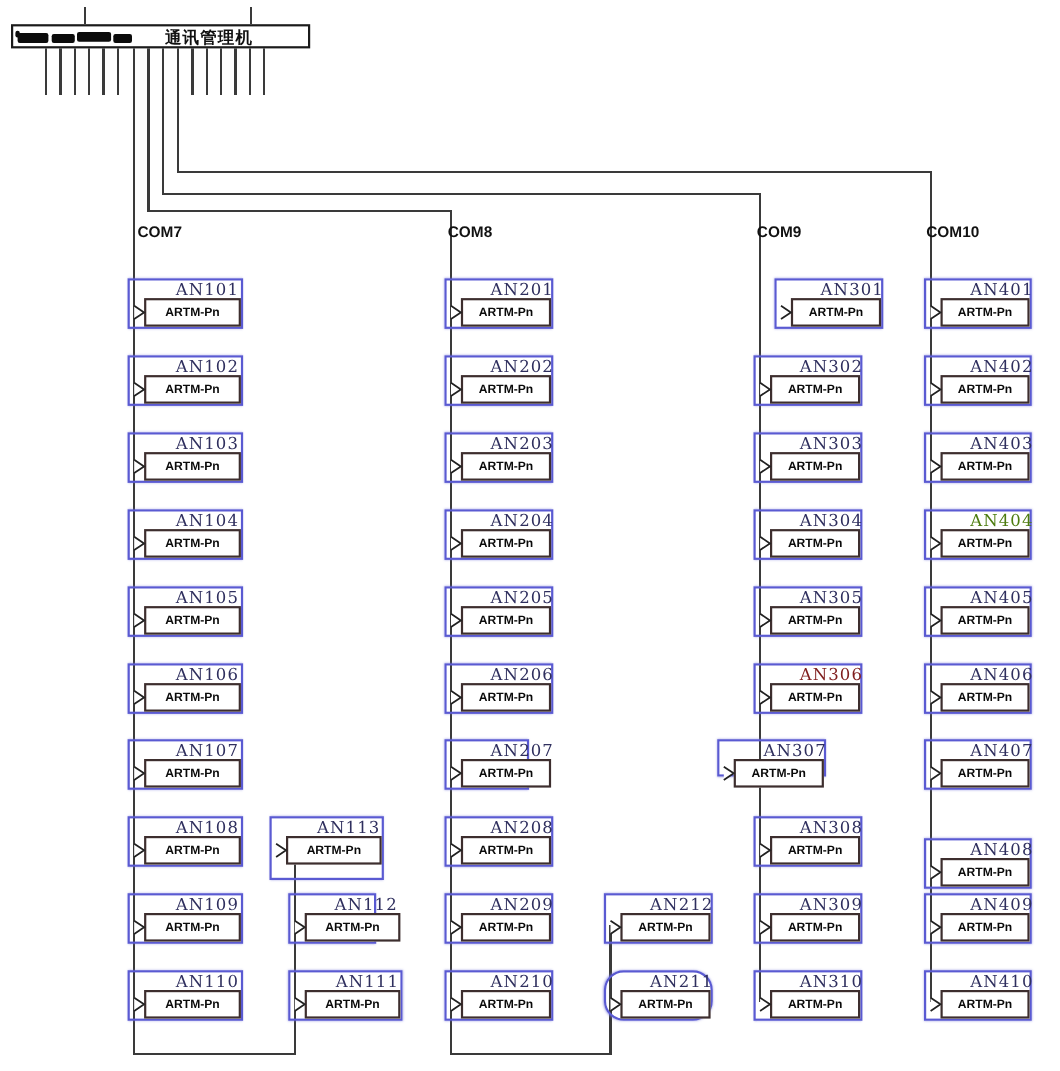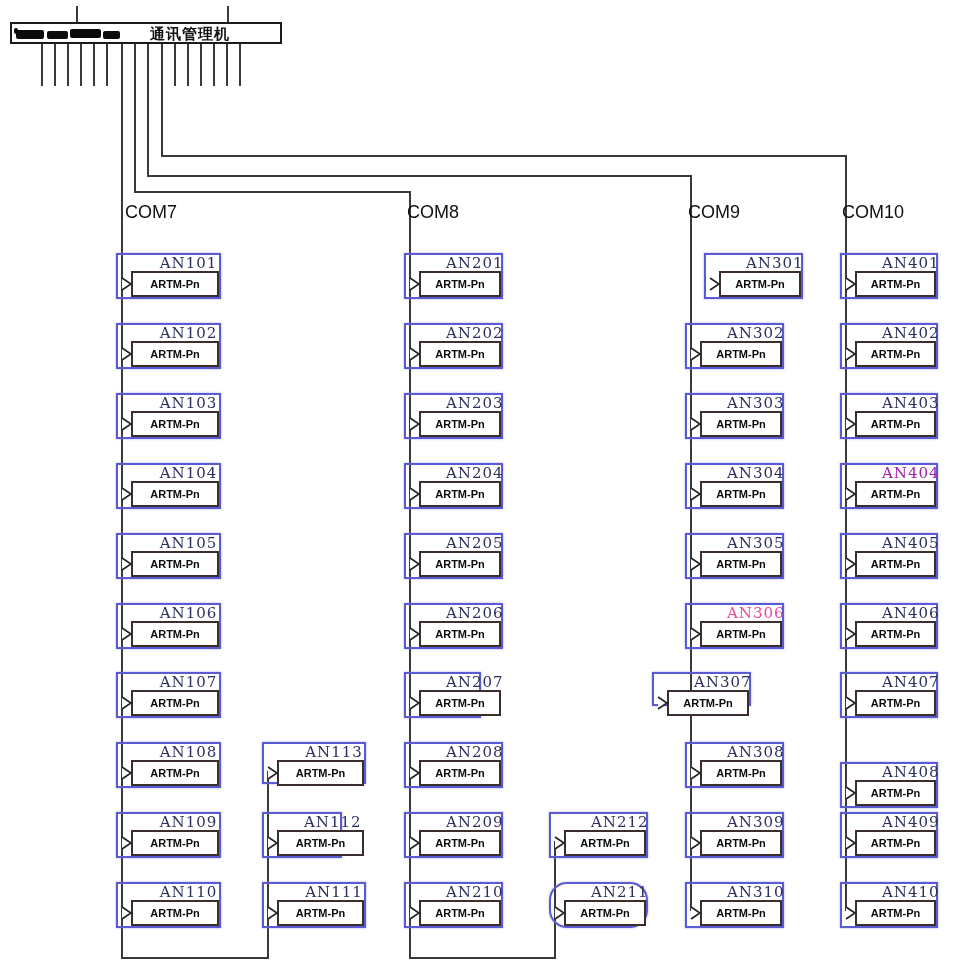--- a/index.html
+++ b/index.html
@@ -28,21 +28,21 @@
     font-size:15px;line-height:16px;letter-spacing:1px;
   }
   .node .inner{
     position:absolute;left:13px;top:16px;height:26px;box-sizing:border-box;
     border:2px solid #3d2e2e;background:#ffffff;
     display:flex;align-items:center;justify-content:center;
   }
   .node .inner span{font-weight:bold;font-size:11px;color:#0a0a0a;letter-spacing:0;}
   .chev{position:absolute;left:3px;z-index:4;}
   .com-label{
-    position:absolute;font-weight:normal;font-size:18px;color:#101010;
+    position:absolute;font-weight:bold;font-size:14px;color:#101010;
     letter-spacing:0;white-space:nowrap;z-index:2;
   }
 </style>
 </head>
 <body>
 
 <div id="stage">
 
   <svg id="wires" style="stroke: rgb(58, 58, 58);">
       <path d="M77 6 V22"></path>
@@ -159,21 +159,21 @@
       </div>
       <div class="node" style="left: 116px; top: 882px; width: 105px; height: 46px; border-color: rgb(90, 90, 210);">
         <div class="nlabel" style="color:#2f2f5e">AN110</div>
         <svg class="chev" style="left:3px;top:22px" width="12" height="14" viewBox="0 0 12 14">
           <path d="M1 1 L10 7 L1 13" fill="#ffffff" stroke="#222222" stroke-width="1.6"></path>
         </svg>
         <div class="inner" style="width:88px;border-color:#3d2e2e">
           <span>ARTM-Pn</span>
         </div>
       </div>
-      <div class="node" style="left: 262px; top: 742px; width: 104px; height: 42px; border-color: rgb(90, 90, 210);">
+      <div class="node" style="left: 245px; top: 742px; width: 104px; height: 58px; border-color: rgb(90, 90, 210);">
         <div class="nlabel" style="color:#2f2f5e">AN113</div>
         <svg class="chev" style="left:3px;top:22px" width="12" height="14" viewBox="0 0 12 14">
           <path d="M1 1 L10 7 L1 13" fill="#ffffff" stroke="#222222" stroke-width="1.6"></path>
         </svg>
         <div class="inner" style="width:87px;border-color:#3d2e2e">
           <span>ARTM-Pn</span>
         </div>
       </div>
       <div class="node" style="left: 262px; top: 812px; width: 80px; height: 46px; border-color: rgb(90, 90, 210);">
         <div class="nlabel" style="color:#2f2f5e">AN112</div>
@@ -342,21 +342,21 @@
       <div class="node" style="left: 685px; top: 533px; width: 99px; height: 46px; border-color: rgb(90, 90, 210);">
         <div class="nlabel" style="color:#2f2f5e">AN305</div>
         <svg class="chev" style="left:3px;top:22px" width="12" height="14" viewBox="0 0 12 14">
           <path d="M1 1 L10 7 L1 13" fill="#ffffff" stroke="#222222" stroke-width="1.6"></path>
         </svg>
         <div class="inner" style="width:82px;border-color:#3d2e2e">
           <span>ARTM-Pn</span>
         </div>
       </div>
       <div class="node" style="left: 685px; top: 603px; width: 99px; height: 46px; border-color: rgb(90, 90, 210);">
-        <div class="nlabel" style="color:#ec4899">AN306</div>
+        <div class="nlabel" style="color:#7f1d1d">AN306</div>
         <svg class="chev" style="left:3px;top:22px" width="12" height="14" viewBox="0 0 12 14">
           <path d="M1 1 L10 7 L1 13" fill="#ffffff" stroke="#222222" stroke-width="1.6"></path>
         </svg>
         <div class="inner" style="width:82px;border-color:#3d2e2e">
           <span>ARTM-Pn</span>
         </div>
       </div>
       <div class="node" style="left: 652px; top: 672px; width: 99px; height: 34px; border-color: rgb(90, 90, 210);">
         <div class="nlabel" style="color:#2f2f5e">AN307</div>
         <svg class="chev" style="left:3px;top:22px" width="12" height="14" viewBox="0 0 12 14">
@@ -415,21 +415,21 @@
       <div class="node" style="left: 840px; top: 393px; width: 98px; height: 46px; border-color: rgb(90, 90, 210);">
         <div class="nlabel" style="color:#2f2f5e">AN403</div>
         <svg class="chev" style="left:3px;top:22px" width="12" height="14" viewBox="0 0 12 14">
           <path d="M1 1 L10 7 L1 13" fill="#ffffff" stroke="#222222" stroke-width="1.6"></path>
         </svg>
         <div class="inner" style="width:81px;border-color:#3d2e2e">
           <span>ARTM-Pn</span>
         </div>
       </div>
       <div class="node" style="left: 840px; top: 463px; width: 98px; height: 46px; border-color: rgb(90, 90, 210);">
-        <div class="nlabel" style="color:#a21caf">AN404</div>
+        <div class="nlabel" style="color:#4d7c0f">AN404</div>
         <svg class="chev" style="left:3px;top:22px" width="12" height="14" viewBox="0 0 12 14">
           <path d="M1 1 L10 7 L1 13" fill="#ffffff" stroke="#222222" stroke-width="1.6"></path>
         </svg>
         <div class="inner" style="width:81px;border-color:#3d2e2e">
           <span>ARTM-Pn</span>
         </div>
       </div>
       <div class="node" style="left: 840px; top: 533px; width: 98px; height: 46px; border-color: rgb(90, 90, 210);">
         <div class="nlabel" style="color:#2f2f5e">AN405</div>
         <svg class="chev" style="left:3px;top:22px" width="12" height="14" viewBox="0 0 12 14">

